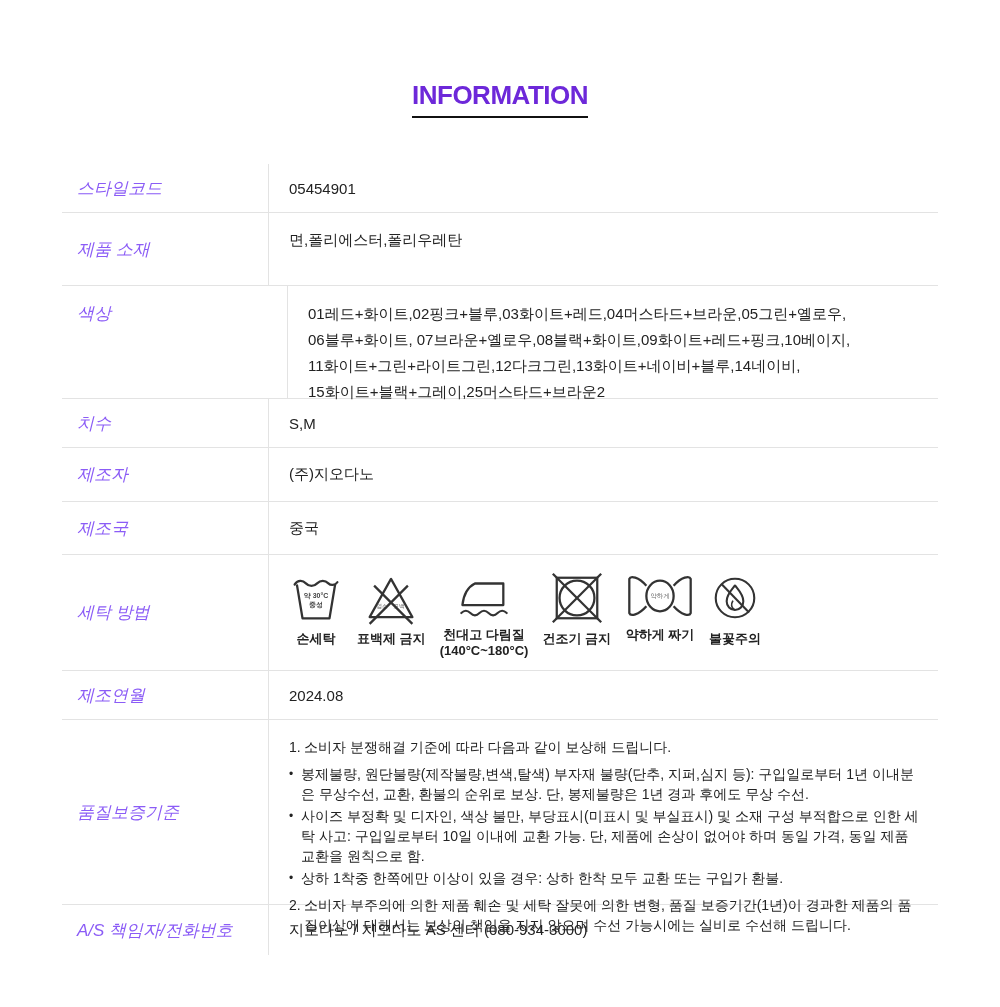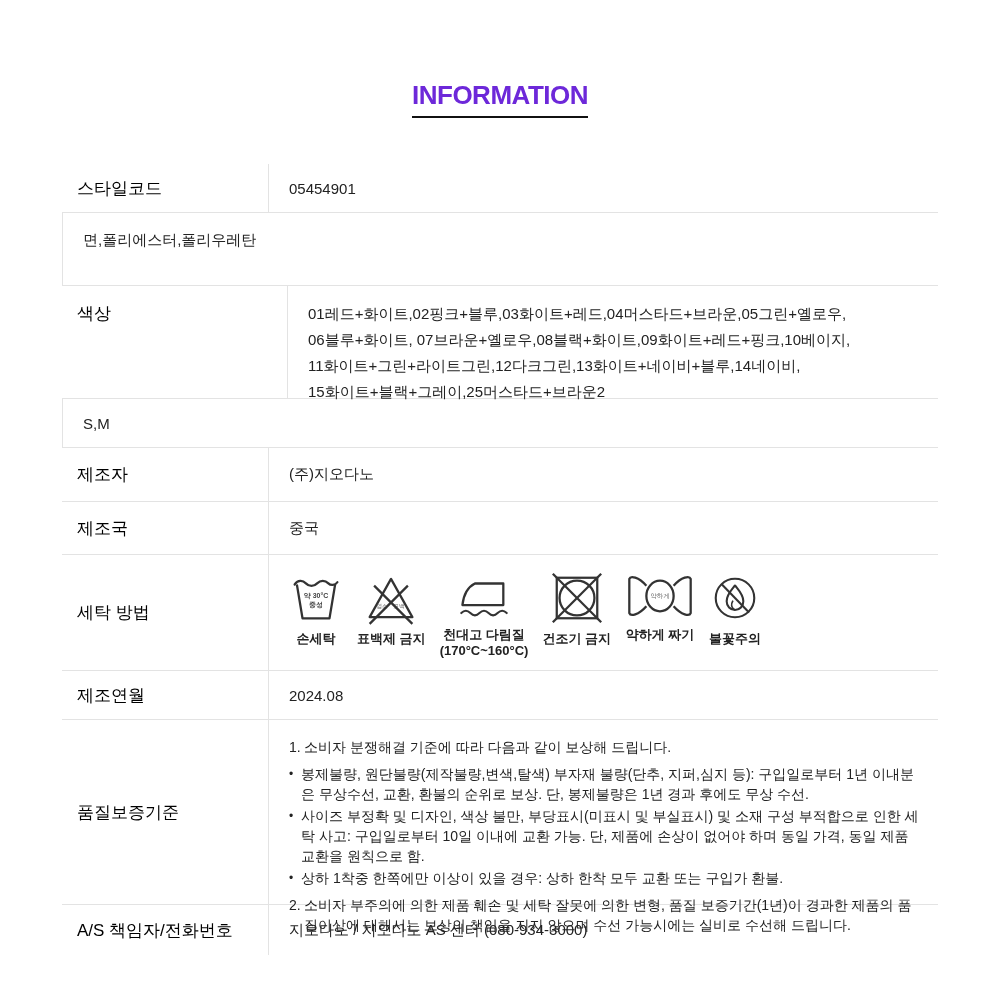--- a/index.html
+++ b/index.html
@@ -25,21 +25,21 @@
   .tbl{
     width:876px; margin:46px auto 0 auto;
   }
   .row{
     display:flex; border-bottom:1px solid #e3e3e3;
   }
   .row:last-child{ border-bottom:none;justify-content:center; }
   .cell-label{
     width:191px; min-width:191px; padding-left:15px;
     display:flex; align-items:center;
-    font-size:17px; font-weight:500; color:#000000;
+    font-size:17px; font-weight:500; color:#8b5cf6;font-style:italic;
   }
   .cell-value{
     flex:1; border-left:1px solid #e3e3e3;
     padding-left:20px; padding-right:14px;
     display:flex; align-items:center;
     font-size:15px; color:#222;
   }
   .r1{height:48px;} .r2{height:72px;} .r3{height:112px;}
   .r4{height:48px;} .r5{height:53px;text-align:right;} .r6{height:52px;}
   .r7{height:115px;} .r8{height:48px;} .r9{height:184px;}
@@ -77,36 +77,38 @@
   </div>
 
   <div class="tbl">
 
     <div class="row r1">
       <div class="cell-label">스타일코드</div>
       <div class="cell-value">05454901</div>
     </div>
 
     <div class="row r2">
+      <div class="cell-label">제품 소재</div>
       <div class="cell-value" style="align-items:flex-start;padding-top:18px;">면,폴리에스터,폴리우레탄</div>
     </div>
 
     <div class="row r3 top-align">
       <div class="cell-label">색상</div>
       <div class="cell-value">
         <div class="color-lines">
           <div>01레드+화이트,02핑크+블루,03화이트+레드,04머스타드+브라운,05그린+옐로우,</div>
           <div>06블루+화이트, 07브라운+옐로우,08블랙+화이트,09화이트+레드+핑크,10베이지,</div>
           <div>11화이트+그린+라이트그린,12다크그린,13화이트+네이비+블루,14네이비,</div>
           <div>15화이트+블랙+그레이,25머스타드+브라운2</div>
         </div>
       </div>
     </div>
 
     <div class="row r4">
+      <div class="cell-label">치수</div>
       <div class="cell-value">S,M</div>
     </div>
 
     <div class="row r5">
       <div class="cell-label">제조자</div>
       <div class="cell-value">(주)지오다노</div>
     </div>
 
     <div class="row r6">
       <div class="cell-label">제조국</div>
@@ -139,21 +141,21 @@
             <div class="care-label">표백제 금지</div>
           </div>
 
           <div class="care-item">
             <svg width="56" height="50" viewBox="0 0 48 44">
               <path d="M16 11 H41 V30 H5 C6 21 10 14 16 11 Z" fill="none" stroke="#333" stroke-width="2" stroke-linejoin="round"></path>
               <path d="M4 37 q4 -4 8 0 t8 0 t8 0 t8 0 t8 0" fill="none" stroke="#333" stroke-width="1.8" stroke-linecap="round"></path>
             </svg>
             <div class="care-label">
               <div>천대고 다림질</div>
-              <div>(170°C~160°C)</div>
+              <div>(140°C~180°C)</div>
             </div>
           </div>
 
           <div class="care-item">
             <svg width="56" height="54" viewBox="0 0 48 48">
               <rect x="6" y="6" width="36" height="36" fill="none" stroke="#333" stroke-width="2"></rect>
               <circle cx="24" cy="24" r="15.5" fill="none" stroke="#333" stroke-width="2"></circle>
               <line x1="2.5" y1="2.5" x2="45.5" y2="45.5" stroke="#333" stroke-width="2"></line>
               <line x1="45.5" y1="2.5" x2="2.5" y2="45.5" stroke="#333" stroke-width="2"></line>
             </svg>

